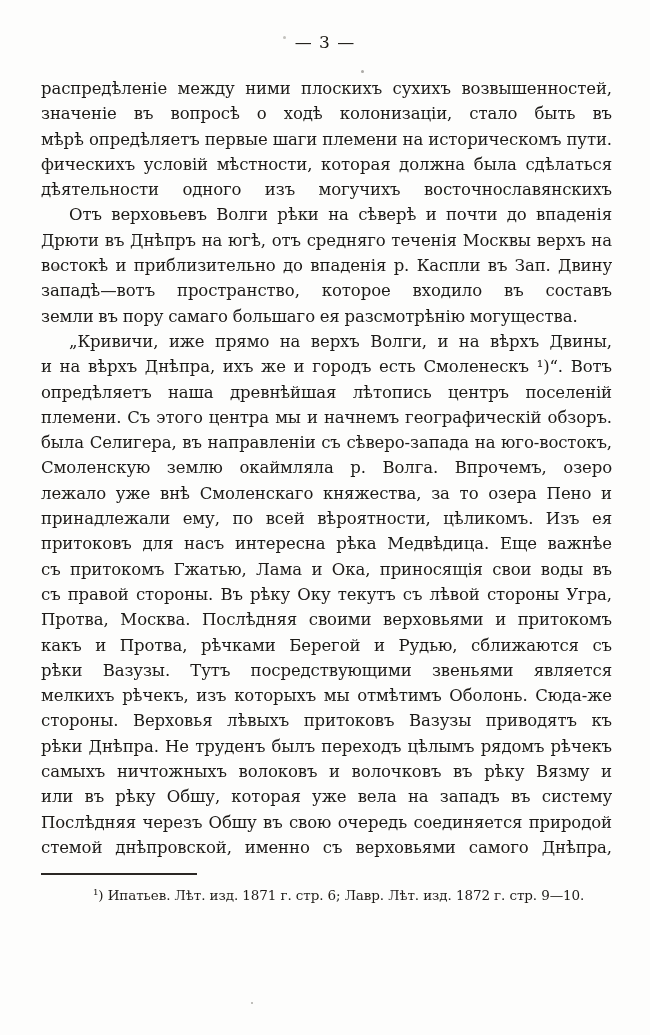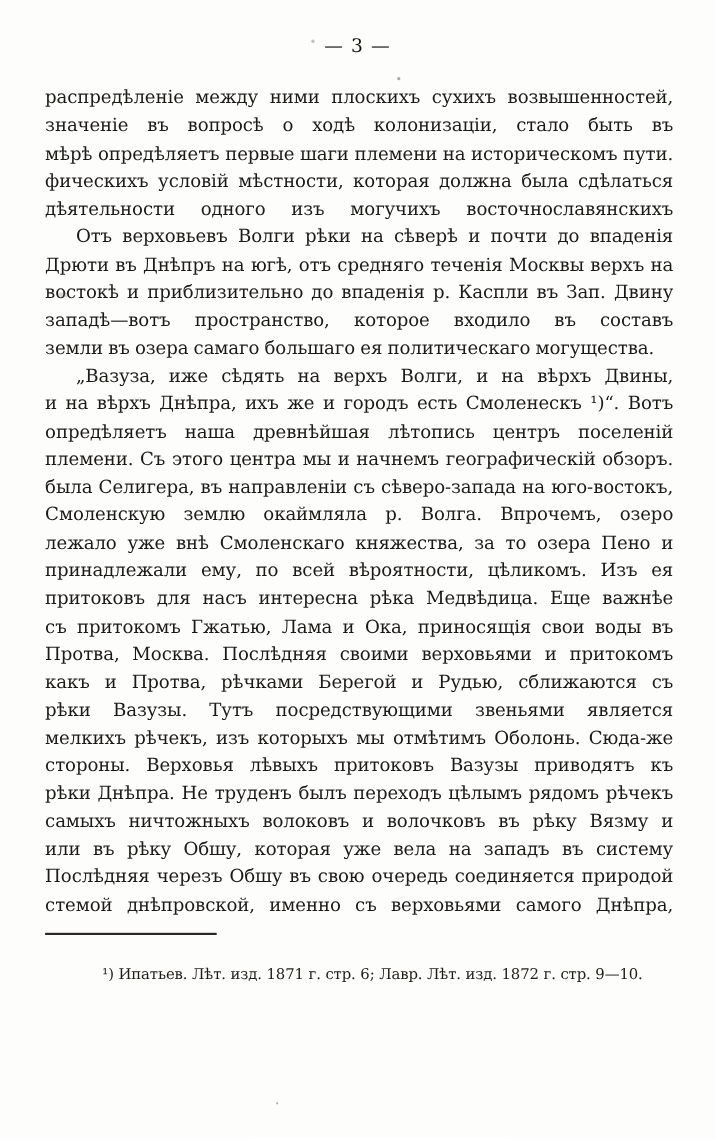--- a/index.html
+++ b/index.html
@@ -31,21 +31,21 @@
     word-spacing:-0.4px;
   }
   .line.end { text-align-last:left; }
   .line.indent { text-indent:28px; }
   .footnote-rule {
     margin:13px 0 0 41px;
     width:156px; height:0;
     border-top:2px solid #2a2724;
   }
   .footnote {
-    margin:28px 38px 0 41px;
+    margin:12px 38px 0 41px;
     padding-left:52px;
     font-size:13.5px;
     letter-spacing:-0.1px;
     color:#1e1b17;
   }
   .speck { position:absolute; background:#6a665f; border-radius:50%; opacity:.55; }
   .speck.s1 { left:361px; top:70px;  width:3px; height:3px; }
   .speck.s2 { left:53px;  top:266px; width:9px; height:4px; opacity:.25; border-radius:2px; }
   .speck.s3 { left:251px; top:1002px; width:2px; height:2px; }
   .speck.s4 { left:283px; top:36px; width:3px; height:3px; opacity:.4; }
@@ -65,34 +65,35 @@
       <div class="line">мѣрѣ опредѣляетъ первые шаги племени на историческомъ пути. Эти</div>
       <div class="line">фическихъ условій мѣстности, которая должна была сдѣлаться ареной</div>
       <div class="line">дѣятельности одного изъ могучихъ восточнославянскихъ племенъ,</div>
     </div>
 
     <div>
       <div class="line indent">Отъ верховьевъ Волги рѣки на сѣверѣ и почти до впаденія рѣки</div>
       <div class="line">Дрюти въ Днѣпръ на югѣ, отъ средняго теченія Москвы верхъ на</div>
       <div class="line">востокѣ и приблизительно до впаденія р. Каспли въ Зап. Двину на</div>
       <div class="line">западѣ—вотъ пространство, которое входило въ составъ Смоленской</div>
-      <div class="line end">земли въ озера самаго большаго ея политическаго могущества.</div>
+      <div class="line end">земли въ пору самаго большаго ея разсмотрѣнію могущества.</div>
     </div>
 
     <div>
-      <div class="line indent">„Вазуза, иже сѣдять на верхъ Волги, и на вѣрхъ Двины,</div>
+      <div class="line indent">„Кривичи, иже прямо на верхъ Волги, и на вѣрхъ Двины,</div>
       <div class="line">и на вѣрхъ Днѣпра, ихъ же и городъ есть Смоленескъ ¹)“. Вотъ какъ</div>
       <div class="line">опредѣляетъ наша древнѣйшая лѣтопись центръ поселеній кривицкаго</div>
       <div class="line">племени. Съ этого центра мы и начнемъ географическій обзоръ. Отъ</div>
       <div class="line">была Селигера, въ направленіи съ сѣверо-запада на юго-востокъ,</div>
       <div class="line">Смоленскую землю окаймляла р. Волга. Впрочемъ, озеро Селигеръ</div>
       <div class="line">лежало уже внѣ Смоленскаго княжества, за то озера Пено и Волго</div>
       <div class="line">принадлежали ему, по всей вѣроятности, цѣликомъ. Изъ ея лѣвыхъ</div>
       <div class="line">притоковъ для насъ интересна рѣка Медвѣдица. Еще важнѣе Вазуза</div>
       <div class="line">съ притокомъ Гжатью, Лама и Ока, приносящія свои воды въ Волгу</div>
+      <div class="line">съ правой стороны. Въ рѣку Оку текутъ съ лѣвой стороны Угра,</div>
       <div class="line">Протва, Москва. Послѣдняя своими верховьями и притокомъ Колочей,</div>
       <div class="line">какъ и Протва, рѣчками Берегой и Рудью, сближаются съ системой</div>
       <div class="line">рѣки Вазузы. Тутъ посредствующими звеньями является множество</div>
       <div class="line">мелкихъ рѣчекъ, изъ которыхъ мы отмѣтимъ Оболонь. Сюда-же своими</div>
       <div class="line">стороны. Верховья лѣвыхъ притоковъ Вазузы приводятъ къ системѣ</div>
       <div class="line">рѣки Днѣпра. Не труденъ былъ переходъ цѣлымъ рядомъ рѣчекъ и</div>
       <div class="line">самыхъ ничтожныхъ волоковъ и волочковъ въ рѣку Вязму и Десну,</div>
       <div class="line">или въ рѣку Обшу, которая уже вела на западъ въ систему двинскую.</div>
       <div class="line">Послѣдняя черезъ Обшу въ свою очередь соединяется природой съ си-</div>
       <div class="line">стемой днѣпровской, именно съ верховьями самого Днѣпра, которыя</div>

